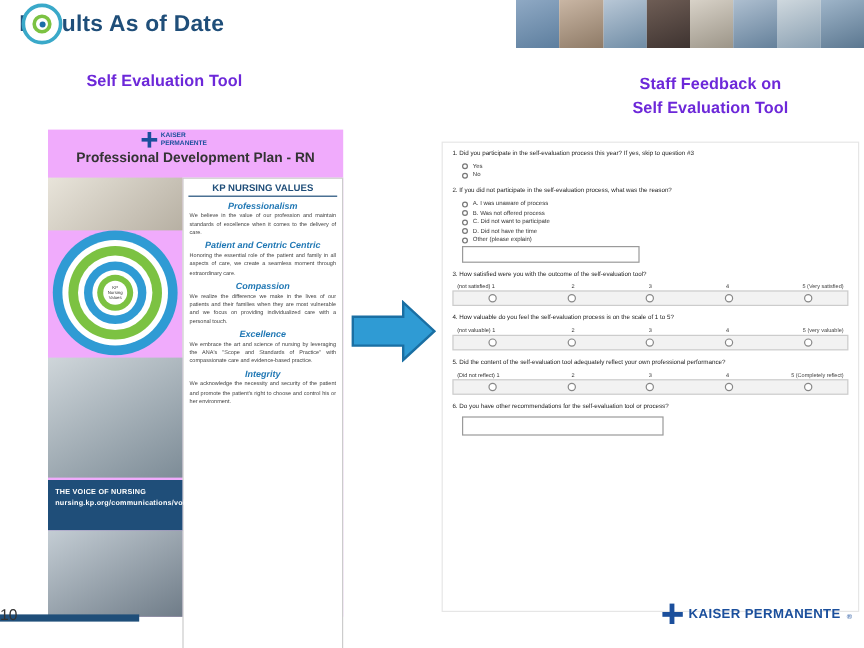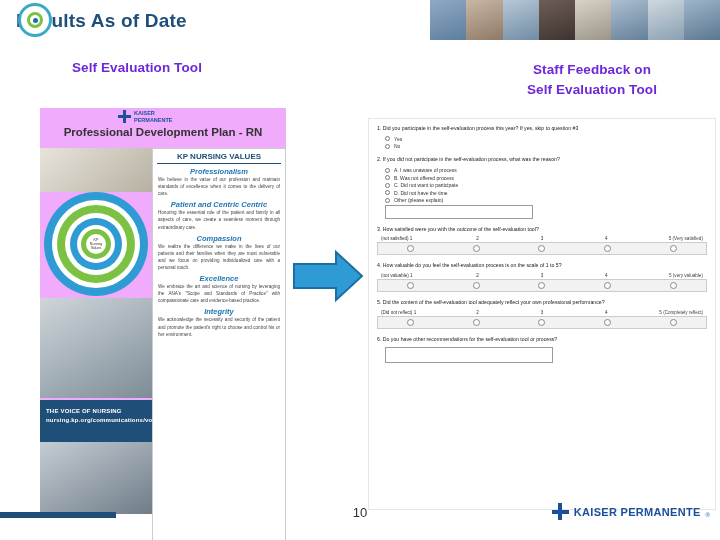--- a/index.html
+++ b/index.html
@@ -154,21 +154,21 @@
     margin-top:1px; height:13px; border:1px solid #cccccc; background:#f2f2f2;
     display:flex; align-items:center; justify-content:space-around;
   }
   .scale-bar .radio { width:7px; height:7px; border:0.8px solid #888; }
 
   
   .footer-bar {
     position:absolute; left:0; top:512px; width:116px; height:6px; background:#1f4e79;
   }
   .page-num {
-    position:absolute; left:0; top:505px; width:720px; text-align:center;
+    position:absolute; left:0; top:505px; width:720px; text-align:left;
     font-size:13px; color:#333333;
   }
   .kp-footer {
     position:absolute; right:10px; top:503px;
     display:flex; align-items:center; gap:5px;
   }
   .kp-footer .cross { width:17px; height:17px; position:relative; }
   .kp-footer .cross:before, .kp-footer .cross:after { content:""; position:absolute; background:#1b4f9c; }
   .kp-footer .cross:before { left:6.5px; top:0; width:4px; height:17px; }
   .kp-footer .cross:after  { left:0; top:6.5px; width:17px; height:4px; }

